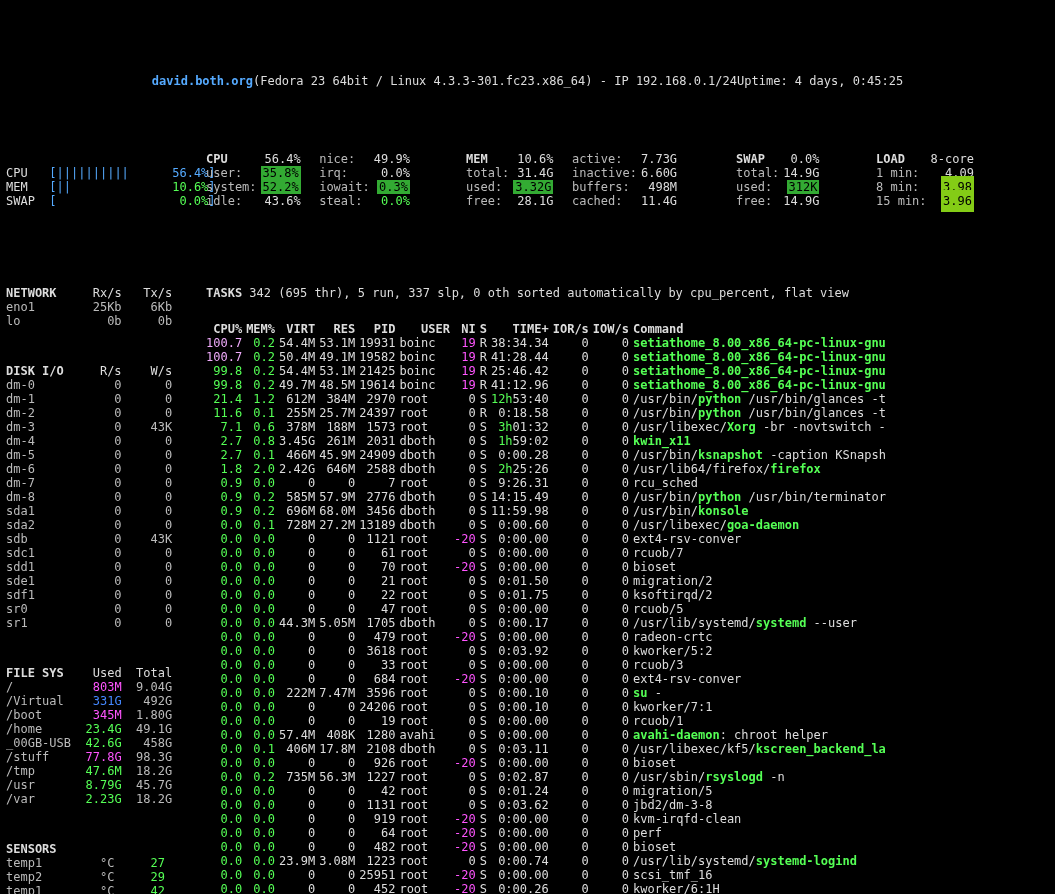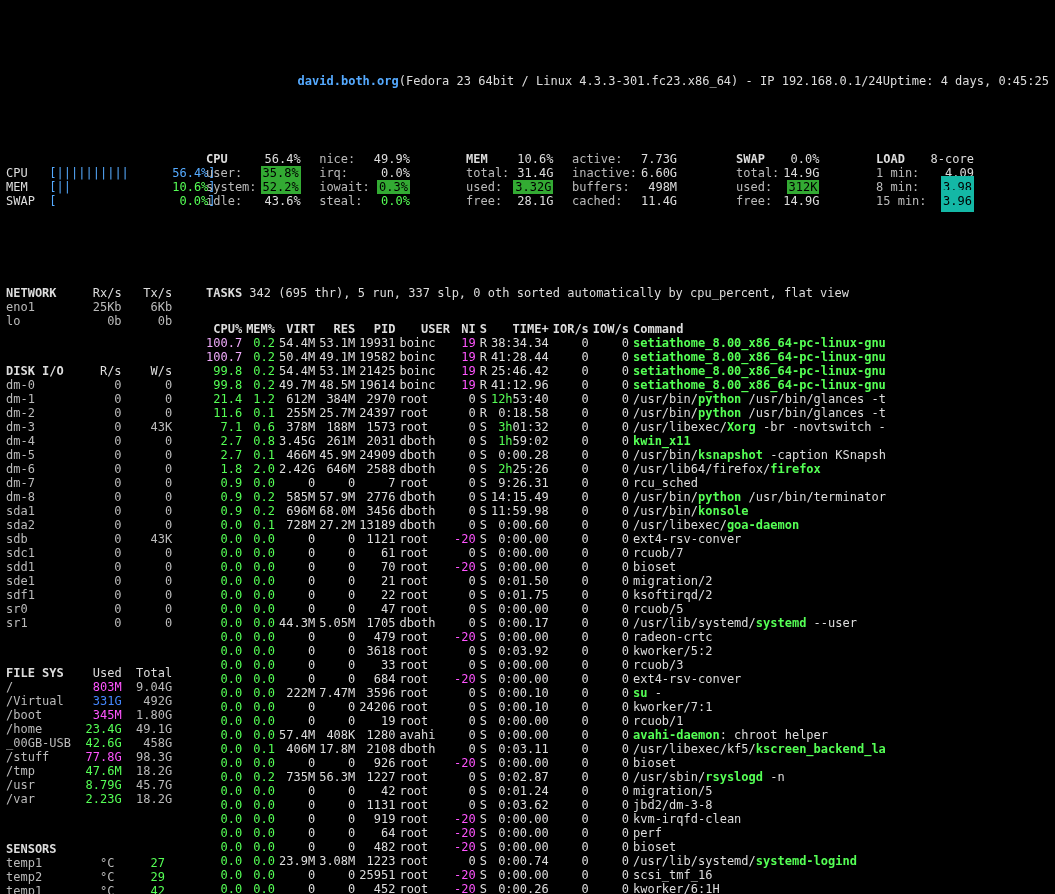--- a/index.html
+++ b/index.html
@@ -5,27 +5,27 @@
   html,body{margin:0;padding:0;background:#000;color:#bbb;font-family:Consolas,Menlo,monospace;font-size:12px;line-height:14px;white-space:pre}
   .wrap{padding:4px 6px;width:1043px}
   .white{color:#ddd}
   .cyan{color:#5af}
   .green{color:#5f5}
   .blue{color:#48f}
   .mag{color:#f5f}
   .red{color:#f0abfc}
   .bold{font-weight:bold}
   .hl-g{background:#3a3;color:#000;padding:0 2px}
-  .hl-m{background:#14b8a6;color:#000;padding:4px 2px}
+  .hl-m{background:#84cc16;color:#000;padding:4px 2px}
   table{border-collapse:collapse;font-family:inherit;font-size:inherit}
   td{padding:0 4px 0 0;white-space:pre}
   .r{text-align:right}
   .sec{display:inline-block;vertical-align:top}
   .hdr{color:#ddd;font-weight:bold}
-  #top{display:flex;justify-content:flex-end}
+  #top{display:flex;justify-content:center}
 </style>
 </head>
 <body>
 
 
 <div class="wrap">
 <div id="top"><span><span class="cyan bold">david.both.org</span><span class="white">(Fedora 23 64bit / Linux 4.3.3-301.fc23.x86_64)</span><span class="white"> - IP </span><span class="white">192.168.0.1/24</span></span><span class="white"><span>Uptime: </span><span>4 days, 0:45:25</span></span></div>
 <div style="height:8px"></div>
 
 <div>

